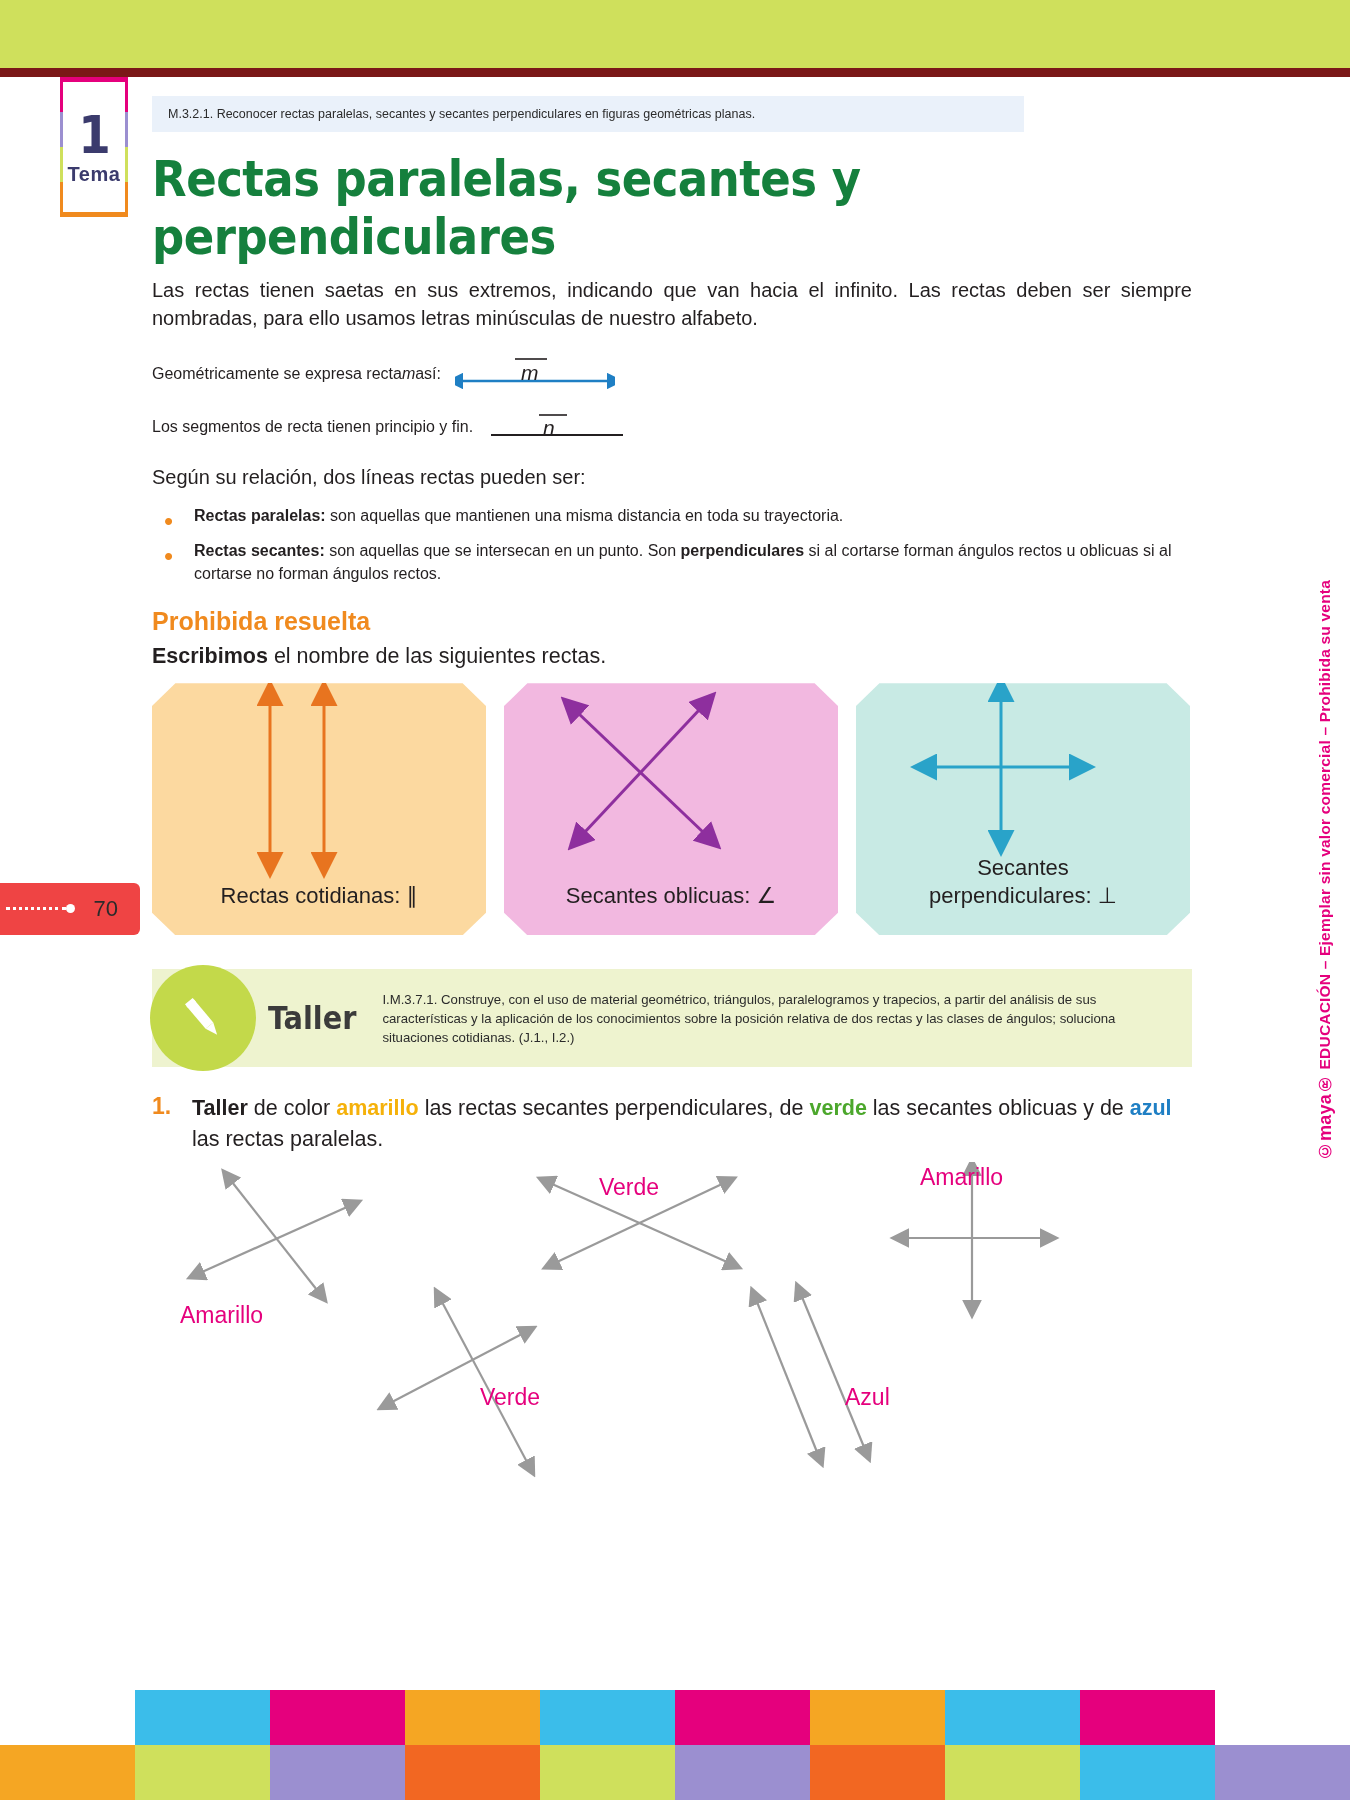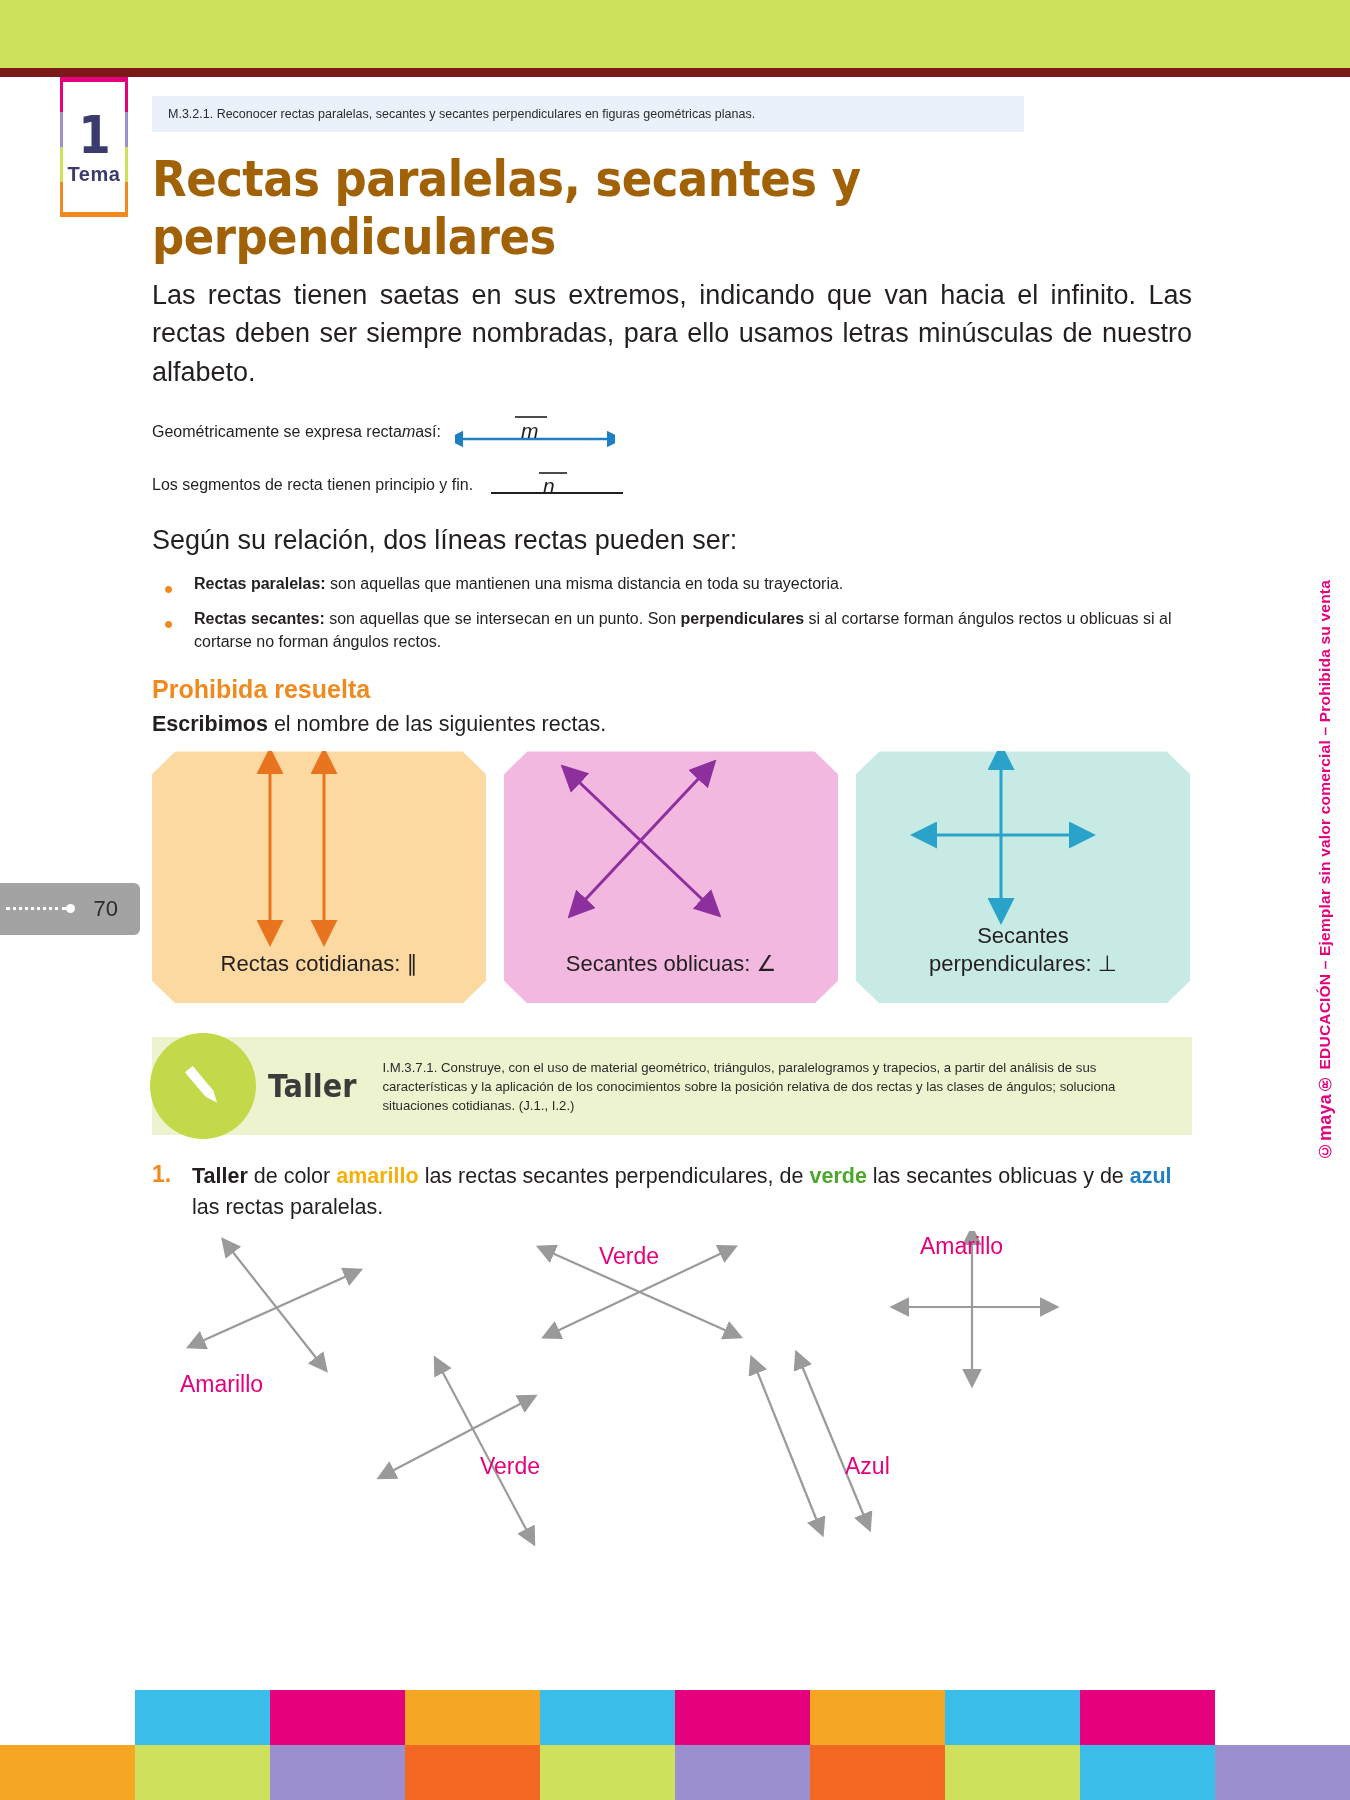--- a/index.html
+++ b/index.html
@@ -44,21 +44,21 @@
     letter-spacing:-1px;
   }
   .tema-word {
     font-size:20px; font-weight:700; color:#3b3b6d; letter-spacing:.5px;
     margin-top:2px;
   }
 
   
   .page-pill {
     position:absolute; left:0px; top:883px; width:140px; height:52px;
-    background:#a3a3a3; border-radius:0 6px 6px 0;
+    background:#ef4444; border-radius:0 6px 6px 0;
     display:flex; align-items:center; justify-content:flex-end;
     padding-right:22px;
   }
   .page-pill .dots {
     position:absolute; left:6px; top:24px; width:60px; height:3px;
     border-top:3px dotted #ffffff;
   }
   .page-pill .dot {
     position:absolute; left:66px; top:21px; width:9px; height:9px;
     border-radius:50%; background:#ffffff;
@@ -79,25 +79,25 @@
   .content { position:absolute; left:152px; top:96px; width:1040px; }
 
   .standard-bar {
     background:#eaf1fa; padding:11px 16px; font-size:12.5px; color:#2b2b2b;
     width:872px;
   }
 
   h1.title {
     font-family:"DejaVu Sans Condensed","Liberation Sans", sans-serif;
     font-size:50px; font-weight:700; margin:18px 0 10px 0; letter-spacing:-.5px;
-    color:#a16207;
+    color:#15803d;
   }
 
   p.body {
-    font-size:27px; line-height:1.42; margin:4px 0; text-align:justify;
+    font-size:20px; line-height:1.42; margin:4px 0; text-align:justify;
     color:#231f20;
   }
   .nowrap-row { display:flex; align-items:center; gap:0; }
 
   ul.bullets { list-style:none; margin:14px 0 0 0; padding:0; }
   ul.bullets li {
     position:relative; padding-left:42px; font-size:16px; line-height:1.42;
     margin-bottom:12px;
   }
   ul.bullets li:before {

